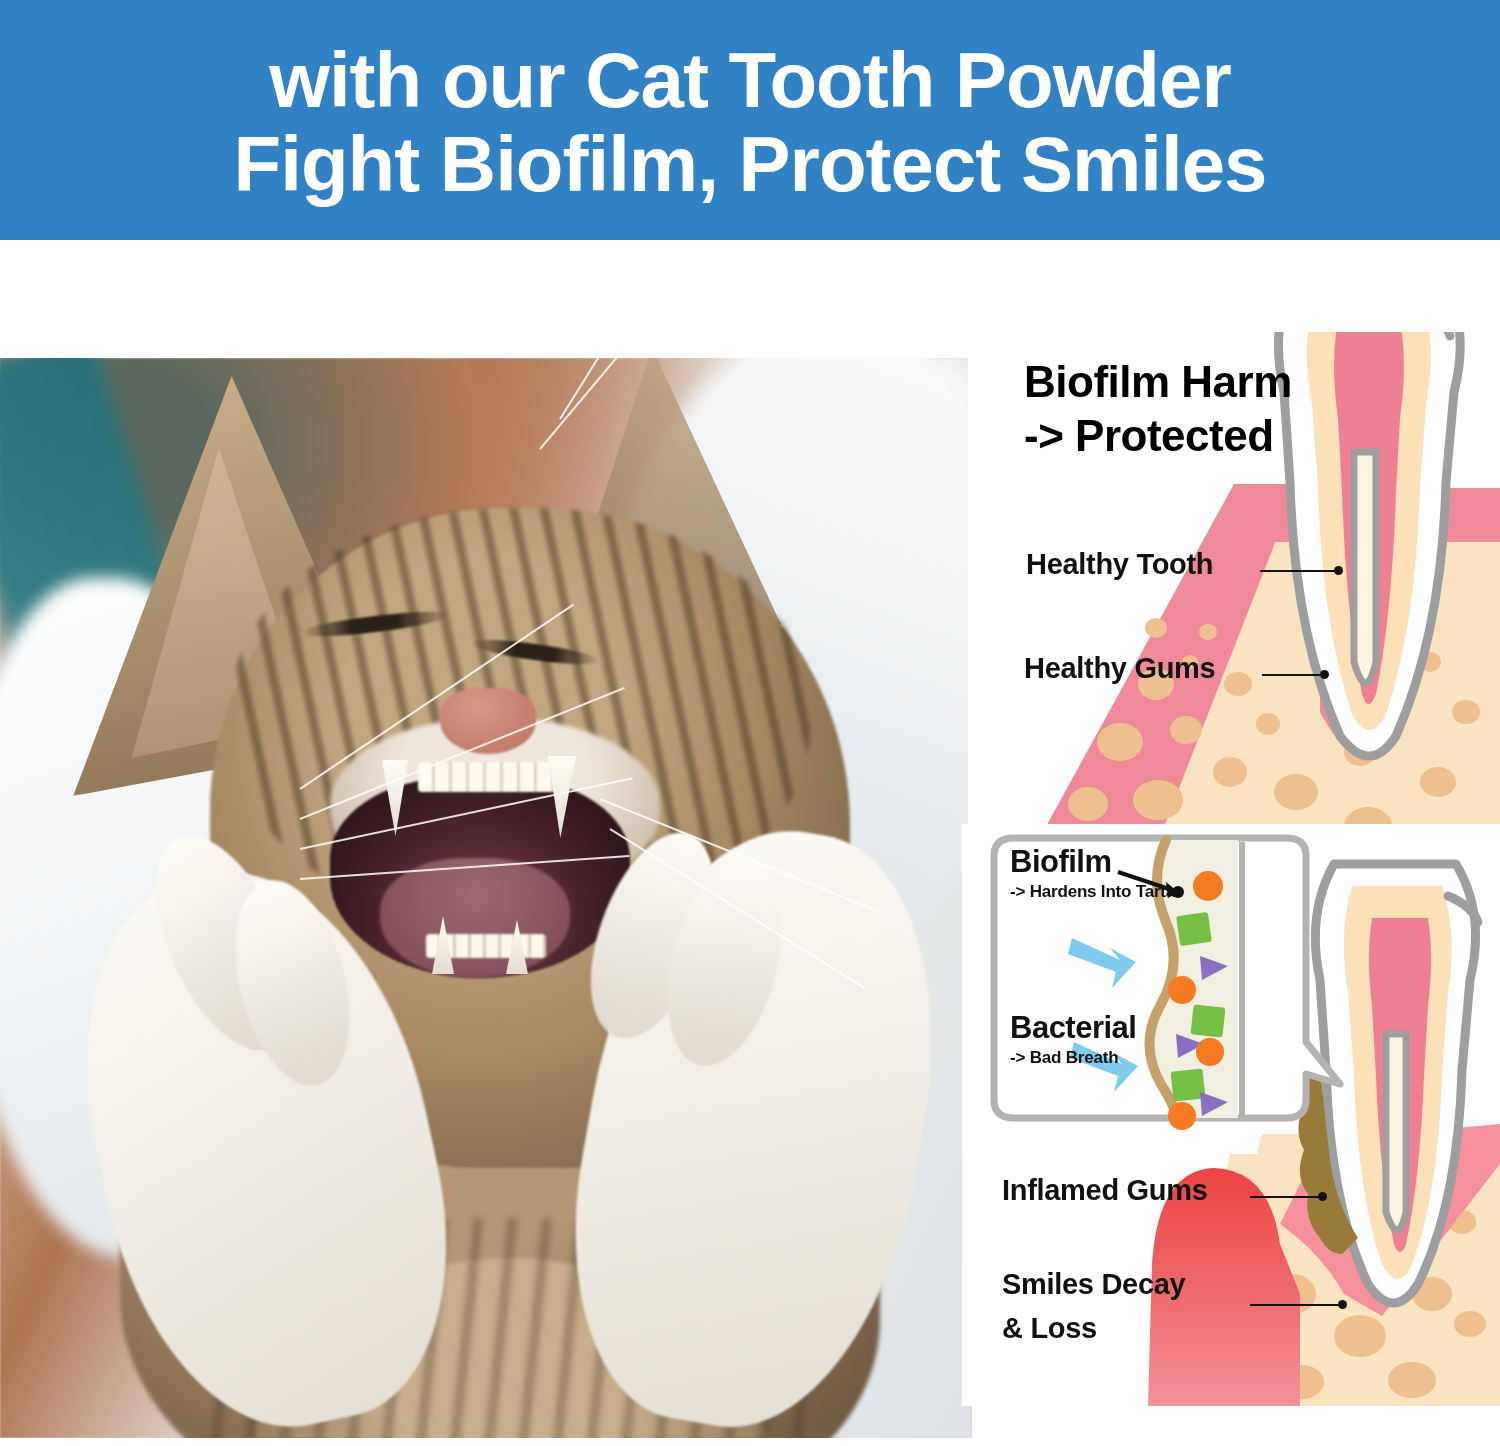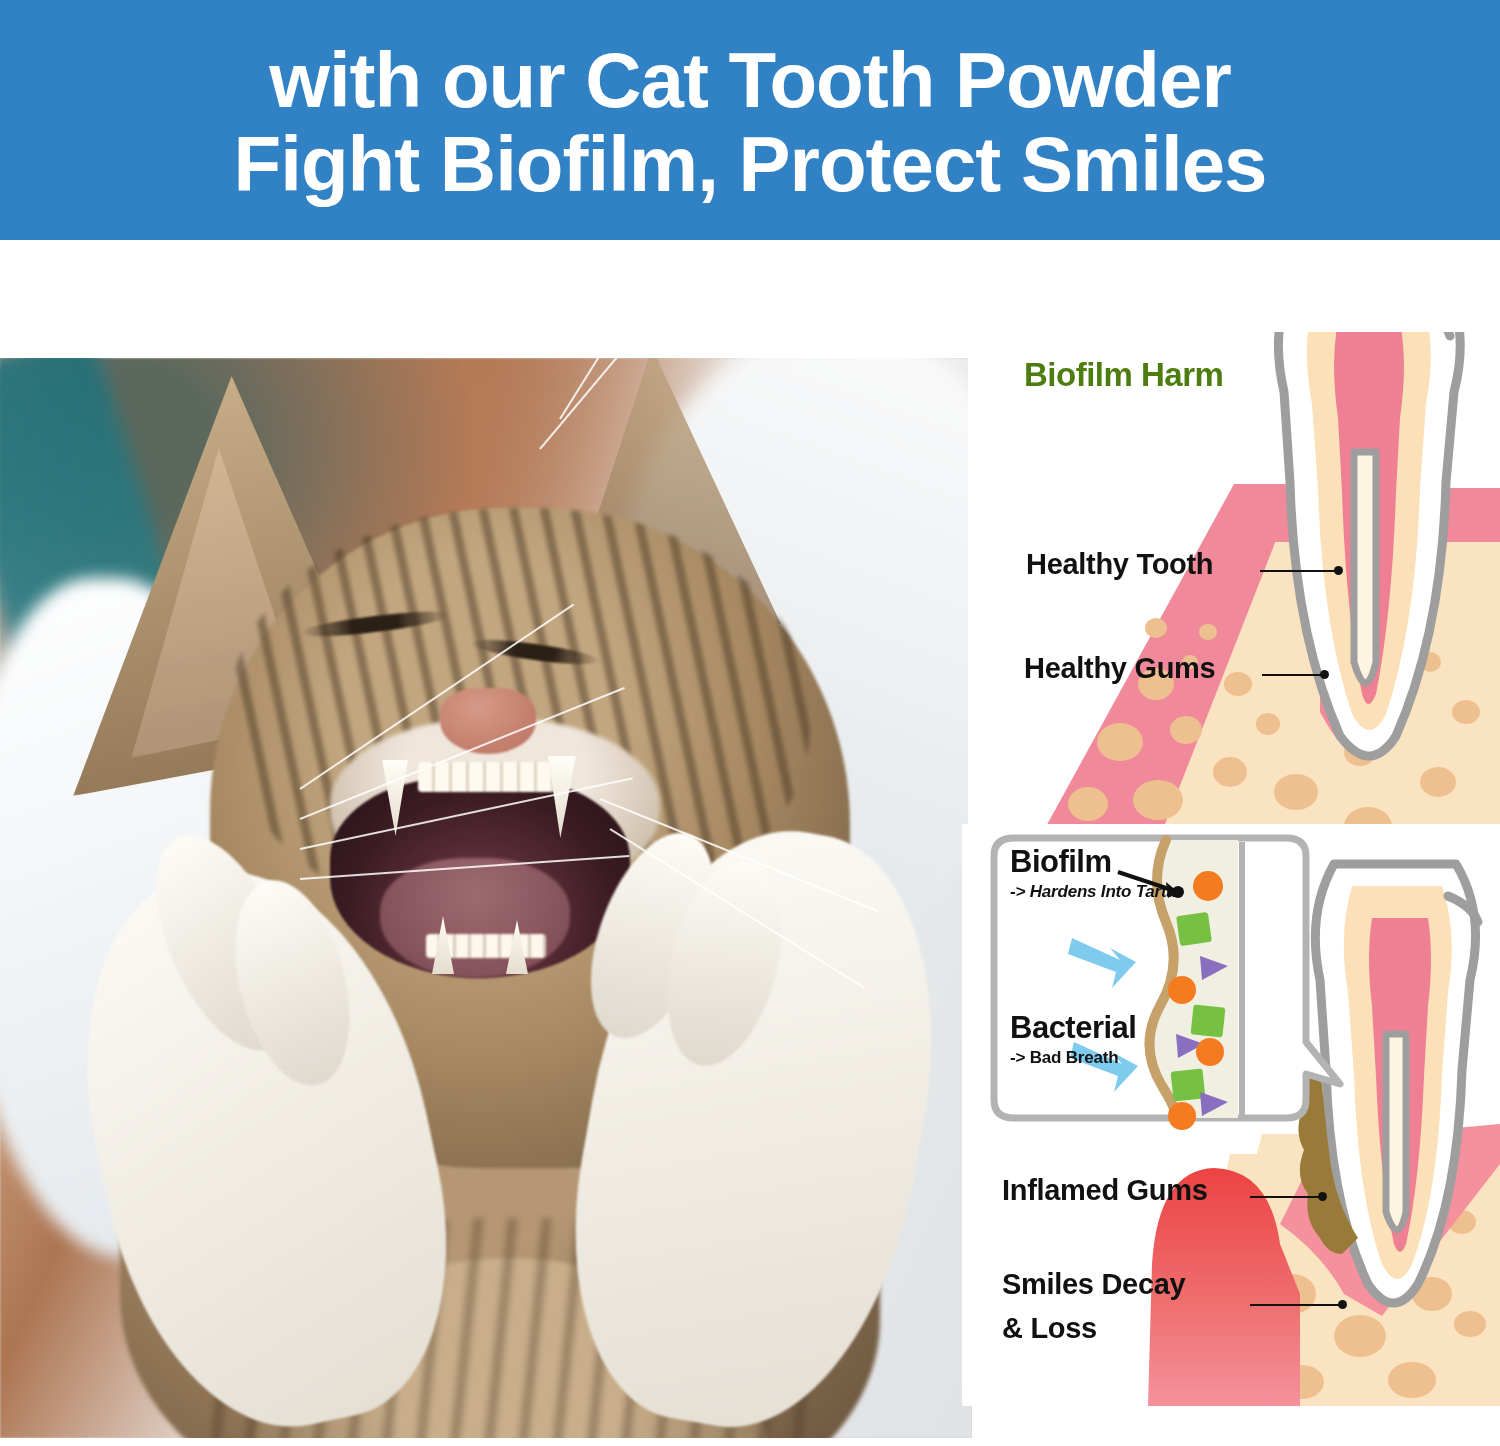--- a/index.html
+++ b/index.html
@@ -110,21 +110,21 @@
   
   #panel-top{
     position:absolute;left:968px;top:332px;width:532px;height:520px;
     background:#ffffff;overflow:hidden;
   }
   #panel-bottom{
     position:absolute;left:962px;top:824px;width:594px;height:582px;
     background:#ffffff;overflow:hidden;
   }
   .head-blue{
-    position:absolute;color:#4d7c0f;font-weight:bold;font-size:33px;line-height:1.18;
+    position:absolute;color:#000000;font-weight:bold;font-size:44px;line-height:1.18;
     letter-spacing:-.5px;white-space:nowrap;
   }
   .lbl{
     position:absolute;color:#111111;font-weight:bold;font-size:29px;white-space:nowrap;letter-spacing:-.3px;
   }
   .callout-title{position:absolute;color:#111;font-weight:bold;font-size:31px;letter-spacing:-.5px;white-space:nowrap;}
   .callout-sub{position:absolute;color:#111;font-weight:bold;font-size:17px;letter-spacing:-.2px;white-space:nowrap;}
   .leader{position:absolute;height:2px;background:#111;}
   .dot{position:absolute;width:9px;height:9px;border-radius:50%;background:#111;}
 
@@ -227,20 +227,21 @@
     <path d="M348 -40 Q332 10 344 72 L350 156 Q354 292 384 382 Q402 414 418 382 Q448 292 452 156 L458 72 Q470 10 452 -40 Z" fill="#fbe0b8"></path>
 
     <path d="M370 -10 Q362 30 370 86 L374 160 Q378 282 394 362 Q400 382 408 362 Q424 282 428 160 L432 86 Q440 30 432 -10 Z" fill="#ef8094"></path>
 
     <path d="M386 120 L386 330 Q398 372 408 330 L408 120 Z" fill="#fdf4e2" stroke="#9e9e9e" stroke-width="7" stroke-linejoin="round"></path>
 
     <path d="M452 -26 Q476 -14 482 4" fill="none" stroke="#9e9e9e" stroke-width="9" stroke-linecap="round"></path>
   </svg>
 
   <div class="head-blue" style="left:56px;top:24px;">Biofilm Harm</div>
+  <div class="head-blue" style="left:56px;top:78px;">-&gt; Protected</div>
 
   <div class="lbl" style="left:58px;top:216px;text-align:right;">Healthy Tooth</div>
   <div class="leader" style="left:292px;top:238px;width:78px;"></div>
   <div class="dot" style="left:366px;top:234px;"></div>
 
   <div class="lbl" style="left:56px;top:320px;">Healthy Gums</div>
   <div class="leader" style="left:294px;top:342px;width:62px;"></div>
   <div class="dot" style="left:352px;top:338px;"></div>
 </div>
 
@@ -313,21 +314,21 @@
     <polygon points="208,62 196,52 198,68" fill="#111"></polygon>
     <circle cx="208" cy="62" r="6" fill="#111"></circle>
 
     <g fill="#7ecbee">
       <polygon points="102,108 150,130 140,118 166,132 142,158 146,142 98,124"></polygon>
       <polygon points="104,212 152,234 142,222 168,236 144,262 148,246 100,228"></polygon>
     </g>
   </svg>
 
   <div class="callout-title" style="left:48px;top:20px;">Biofilm</div>
-  <div class="callout-sub" style="left:48px;top:58px;font-style:italic;">-&gt; Hardens Into Tartar</div>
+  <div class="callout-sub" style="left:48px;top:58px;">-&gt; Hardens Into Tartar</div>
 
   <div class="callout-title" style="left:48px;top:186px;text-align:right;">Bacterial</div>
   <div class="callout-sub" style="left:48px;top:224px;">-&gt; Bad Breath</div>
 
   <div class="lbl" style="left:40px;top:350px;">Inflamed Gums</div>
   <div class="leader" style="left:288px;top:372px;width:72px;"></div>
   <div class="dot" style="left:356px;top:368px;"></div>
 
   <div class="lbl" style="left:40px;top:444px;">Smiles Decay</div>
   <div class="lbl" style="left:40px;top:488px;text-align:center;">&amp; Loss</div>

